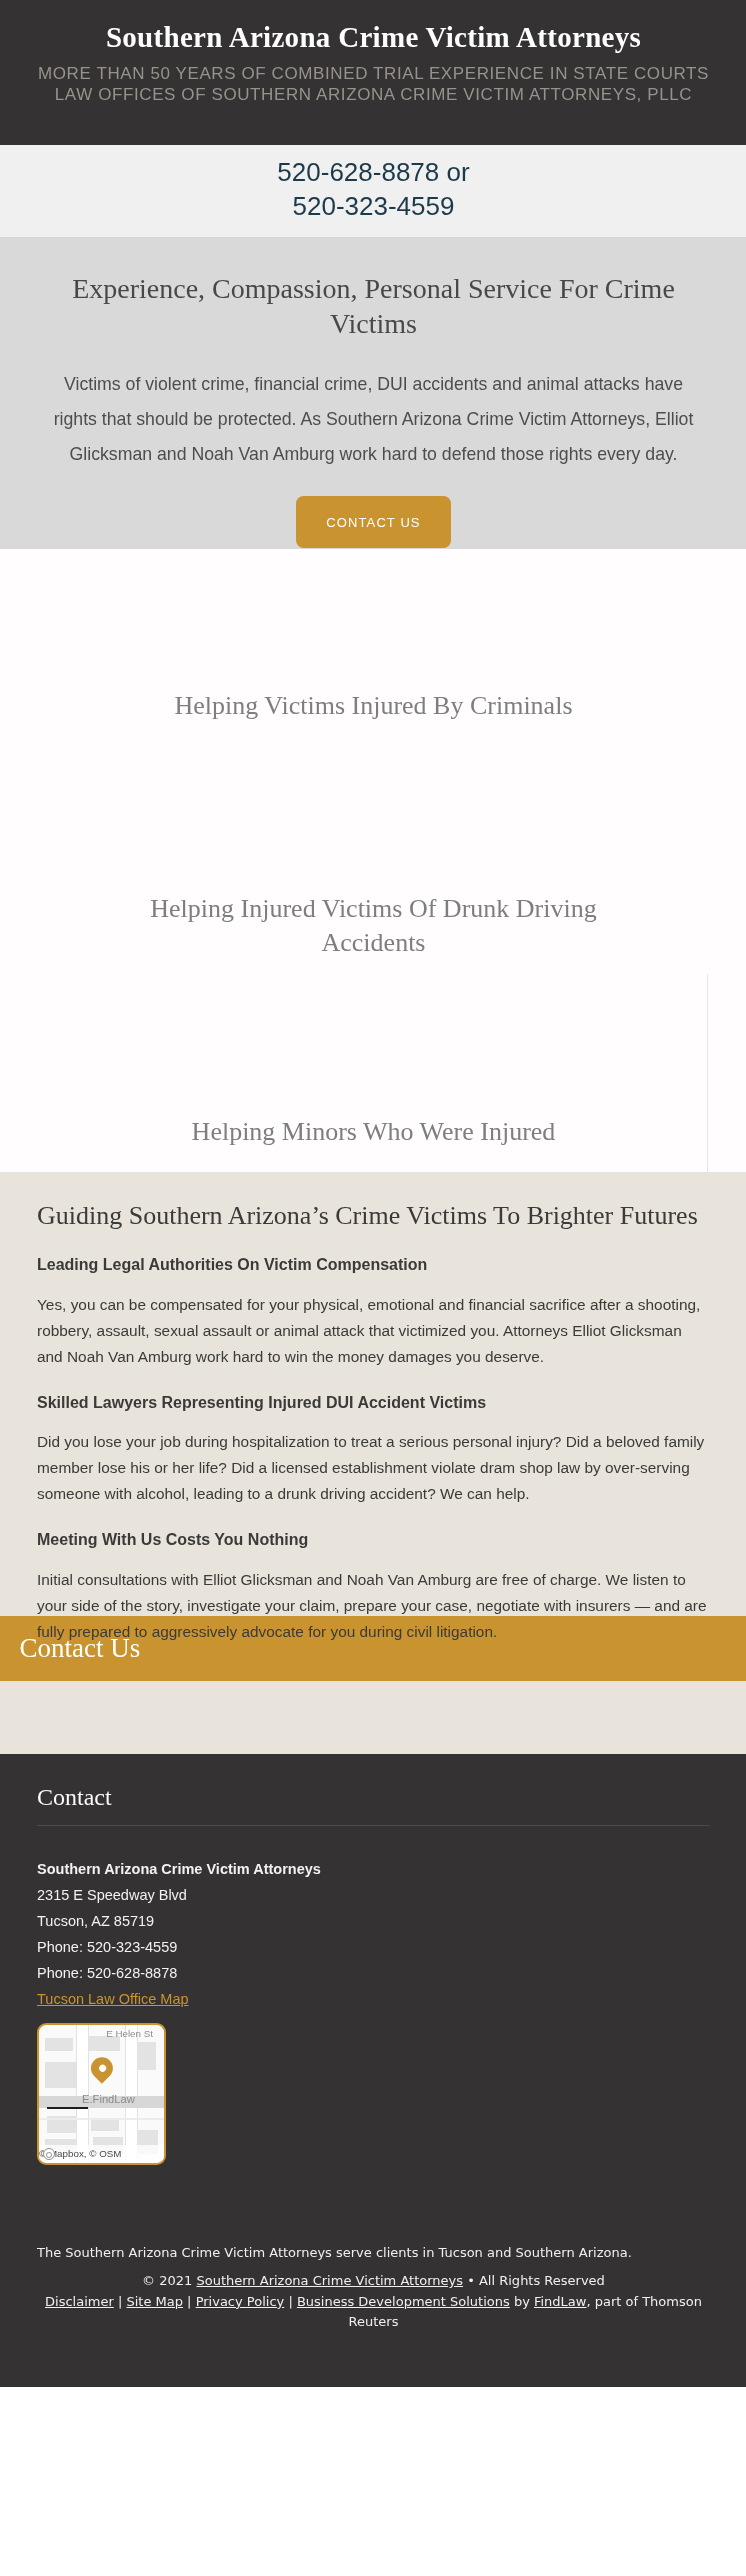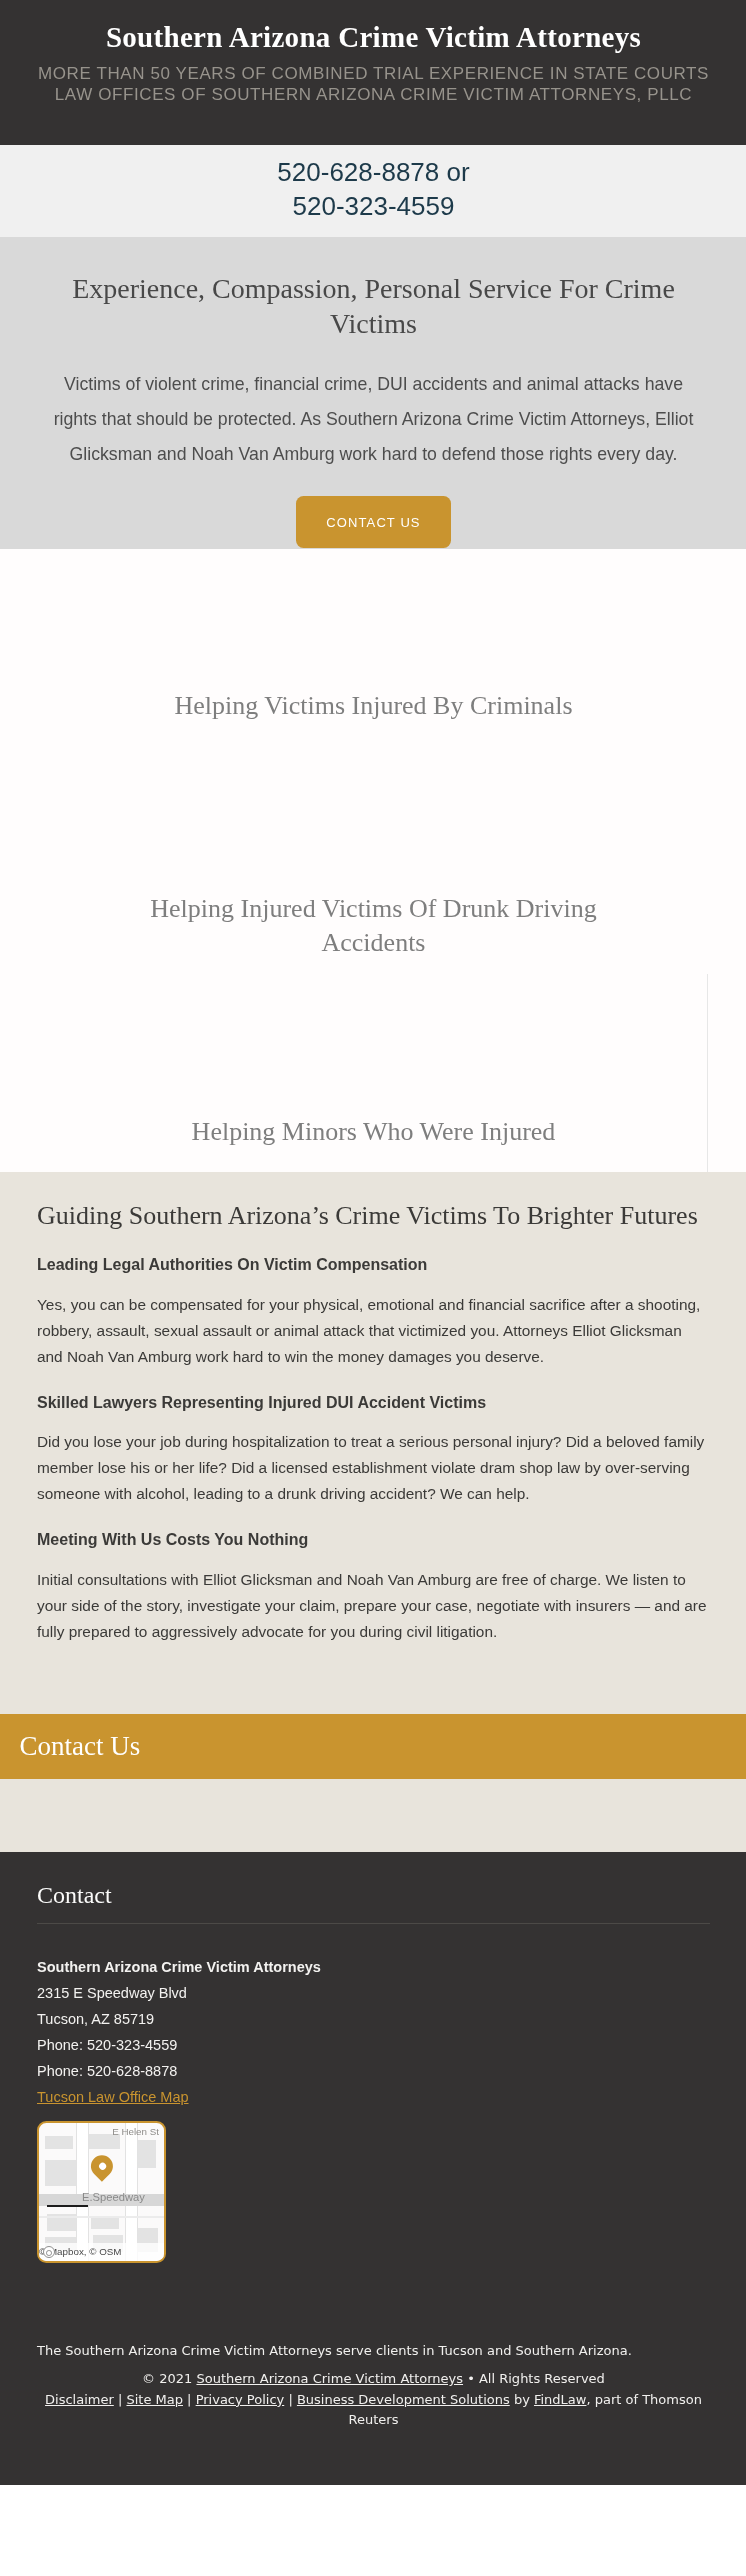--- a/index.html
+++ b/index.html
@@ -43,21 +43,21 @@
   
   .cards { background: #fffdfd; height: 623px; position: relative; text-align: center; }
   .card-title {
     font-family: "Liberation Serif", serif; font-weight: 400; color: #7e7e7e;
     font-size: 26px; line-height: 34px; max-width: 523px; margin: 0 auto;
   }
   .cards .card-title { position: absolute; }
   .faint-rule { position: absolute; left: 707px; top: 425px; width: 0.9px; height: 198px; background: #e7e7e7; }
 
   
-  .guide { background: #e8e4dc; padding: 28px 37px 42px 37px; height: 542px; }
+  .guide { background: #e8e4dc; padding: 28px 37px 42px 37px; height: 444px; }
   .guide-heading {
     font-family: "Liberation Serif", serif; font-weight: 400; color: #3b3a38;
     font-size: 26px; line-height: 32px; margin-bottom: 0;
   }
   .guide h3 {
     color: #3b3a38; font-size: 16px; font-weight: 700; margin-top: 23px; line-height: 20.5px;
   }
   .guide p { color: #3b3a38; font-size: 15.4px; line-height: 26px; margin-top: 16px; }
 
   
@@ -80,21 +80,21 @@
     position: relative; margin-top: 11.2px; width: 129px; height: 142px;
     background: #fbfafa; border: 2.8px solid #c9942f; border-radius: 9.3px; overflow: hidden;
     display: block;
   }
   .map-card .blk { position: absolute; background: #e3e3e3; }
   .map-card .street-v { position: absolute; top: 0; bottom: 0; width: 13px; background: #ffffff; border-left: 0.9px solid #e2e2e2; border-right: 0.9px solid #e2e2e2; }
   .map-card .road-h { position: absolute; left: 0; right: 0; top: 71px; height: 12px; background: #d7d7d7; }
   .map-card .road-minor { position: absolute; left: 0; right: 0; height: 1.9px; background: #ececec; }
   .map-card .black-seg { position: absolute; left: 7.5px; top: 82px; width: 41px; height: 1.9px; background: #1c1c1c; }
   .map-label { position: absolute; color: #8f8d8a; font-size: 9.8px; }
-  .map-label.helen { top: 2.8px; right: 5px; }
+  .map-label.helen { top: 2.8px; right: 11px; }
   .map-label.speedway { top: 68px; left: 43px; font-size: 11.2px; color: #8a8a8a; }
   .map-pin {
     position: absolute; left: 52px; top: 32px; width: 22.4px; height: 22.4px;
     background: #c9942f; border-radius: 50% 50% 50% 0; transform: rotate(-45deg);
   }
   .map-pin::after {
     content: ""; position: absolute; width: 7.5px; height: 7.5px; background: #ffffff;
     border-radius: 50%; top: 7.5px; left: 7.5px;
   }
   .map-attrib {
@@ -189,21 +189,21 @@
     <div class="blk" style="left:52px;top:93px;width:28px;height:13px;"></div>
     <div class="blk" style="left:5.6px;top:114px;width:37px;height:15px;"></div>
     <div class="blk" style="left:54px;top:112px;width:30px;height:17px;"></div>
     <div class="blk" style="left:93px;top:105px;width:26px;height:24px;"></div>
     <div class="street-v" style="left:37px;"></div>
     <div class="street-v" style="left:86px;"></div>
     <div class="road-h"></div>
     <div class="road-minor" style="top:93px;"></div>
     <div class="black-seg"></div>
     <span class="map-label helen">E Helen St</span>
-    <span class="map-label speedway">E.Speedway</span>
+    <span class="map-label speedway">E.FindLaw</span>
     <div class="map-pin"></div>
     <div class="map-attrib">© Mapbox, © OSM</div>
     <div class="mapbox-logo"></div>
   </a>
 
   <div class="serve-line">The Southern Arizona Crime Victim Attorneys serve clients in Tucson and Southern Arizona.</div>
 
   <div class="copyright-line">
     <span>© 2021 </span><a href="#" class="white-link">Southern Arizona Crime Victim Attorneys</a><span> • All Rights Reserved</span>
   </div>

